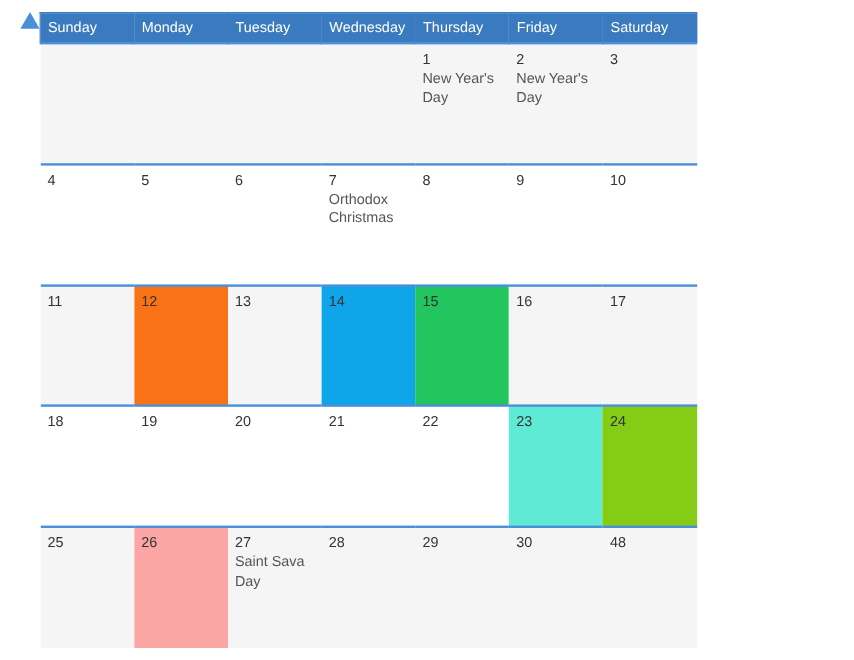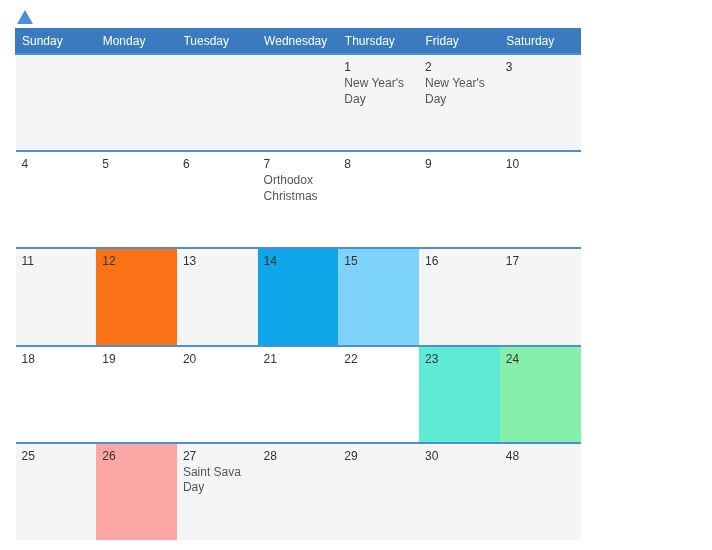--- a/index.html
+++ b/index.html
@@ -8,21 +8,20 @@
       height: 550px;
       background: #fff;
       font-family: Arial, sans-serif;
       overflow: hidden;
     }
     .page {
       width: 596px;
       height: 550px;
       padding: 10px 15px;
       display: flex;
-      flex-direction: column;
     }
     .header {
       display: flex;
       align-items: flex-start;
       justify-content: space-between;
       margin-bottom: 4px;
     }
     .logo {
       display: flex;
       flex-direction: column;
@@ -196,21 +195,21 @@
           </td>
           <td style="background: #f97316;">
             <span class="day-num">12</span>
           </td>
           <td style="background: rgb(245, 245, 245);">
             <span class="day-num">13</span>
           </td>
           <td style="background: #0ea5e9;">
             <span class="day-num">14</span>
           </td>
-          <td style="background: #7dd3fc; margin-top: 48px;">
+          <td style="background: #22c55e; margin-top: 48px;">
             <span class="day-num">15</span>
           </td>
           <td style="background: rgb(245, 245, 245);">
             <span class="day-num">16</span>
           </td>
           <td style="background: rgb(245, 245, 245);">
             <span class="day-num">17</span>
           </td>
         </tr>
         <tr>
@@ -225,21 +224,21 @@
           </td>
           <td style="background: rgb(255, 255, 255);">
             <span class="day-num">21</span>
           </td>
           <td style="background: rgb(255, 255, 255);">
             <span class="day-num">22</span>
           </td>
           <td style="background: #5eead4;">
             <span class="day-num">23</span>
           </td>
-          <td style="background: #86efac; margin-top: 31px;">
+          <td style="background: #84cc16; margin-top: 31px;">
             <span class="day-num">24</span>
           </td>
         </tr>
         <tr>
           <td style="background: rgb(245, 245, 245); margin-top: 28px;">
             <span class="day-num">25</span>
           </td>
           <td style="background: #fca5a5; margin-top: 48px;">
             <span class="day-num">26</span>
           </td>

